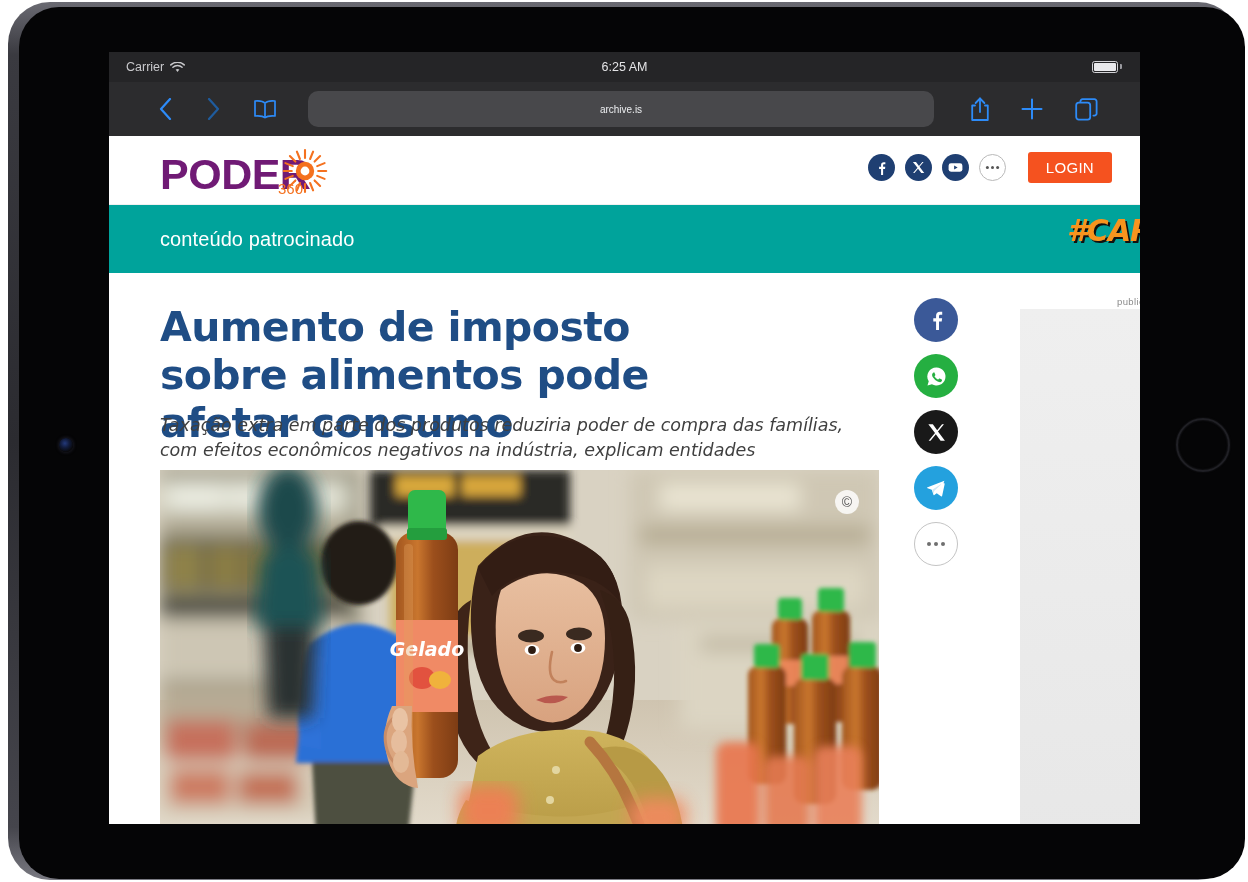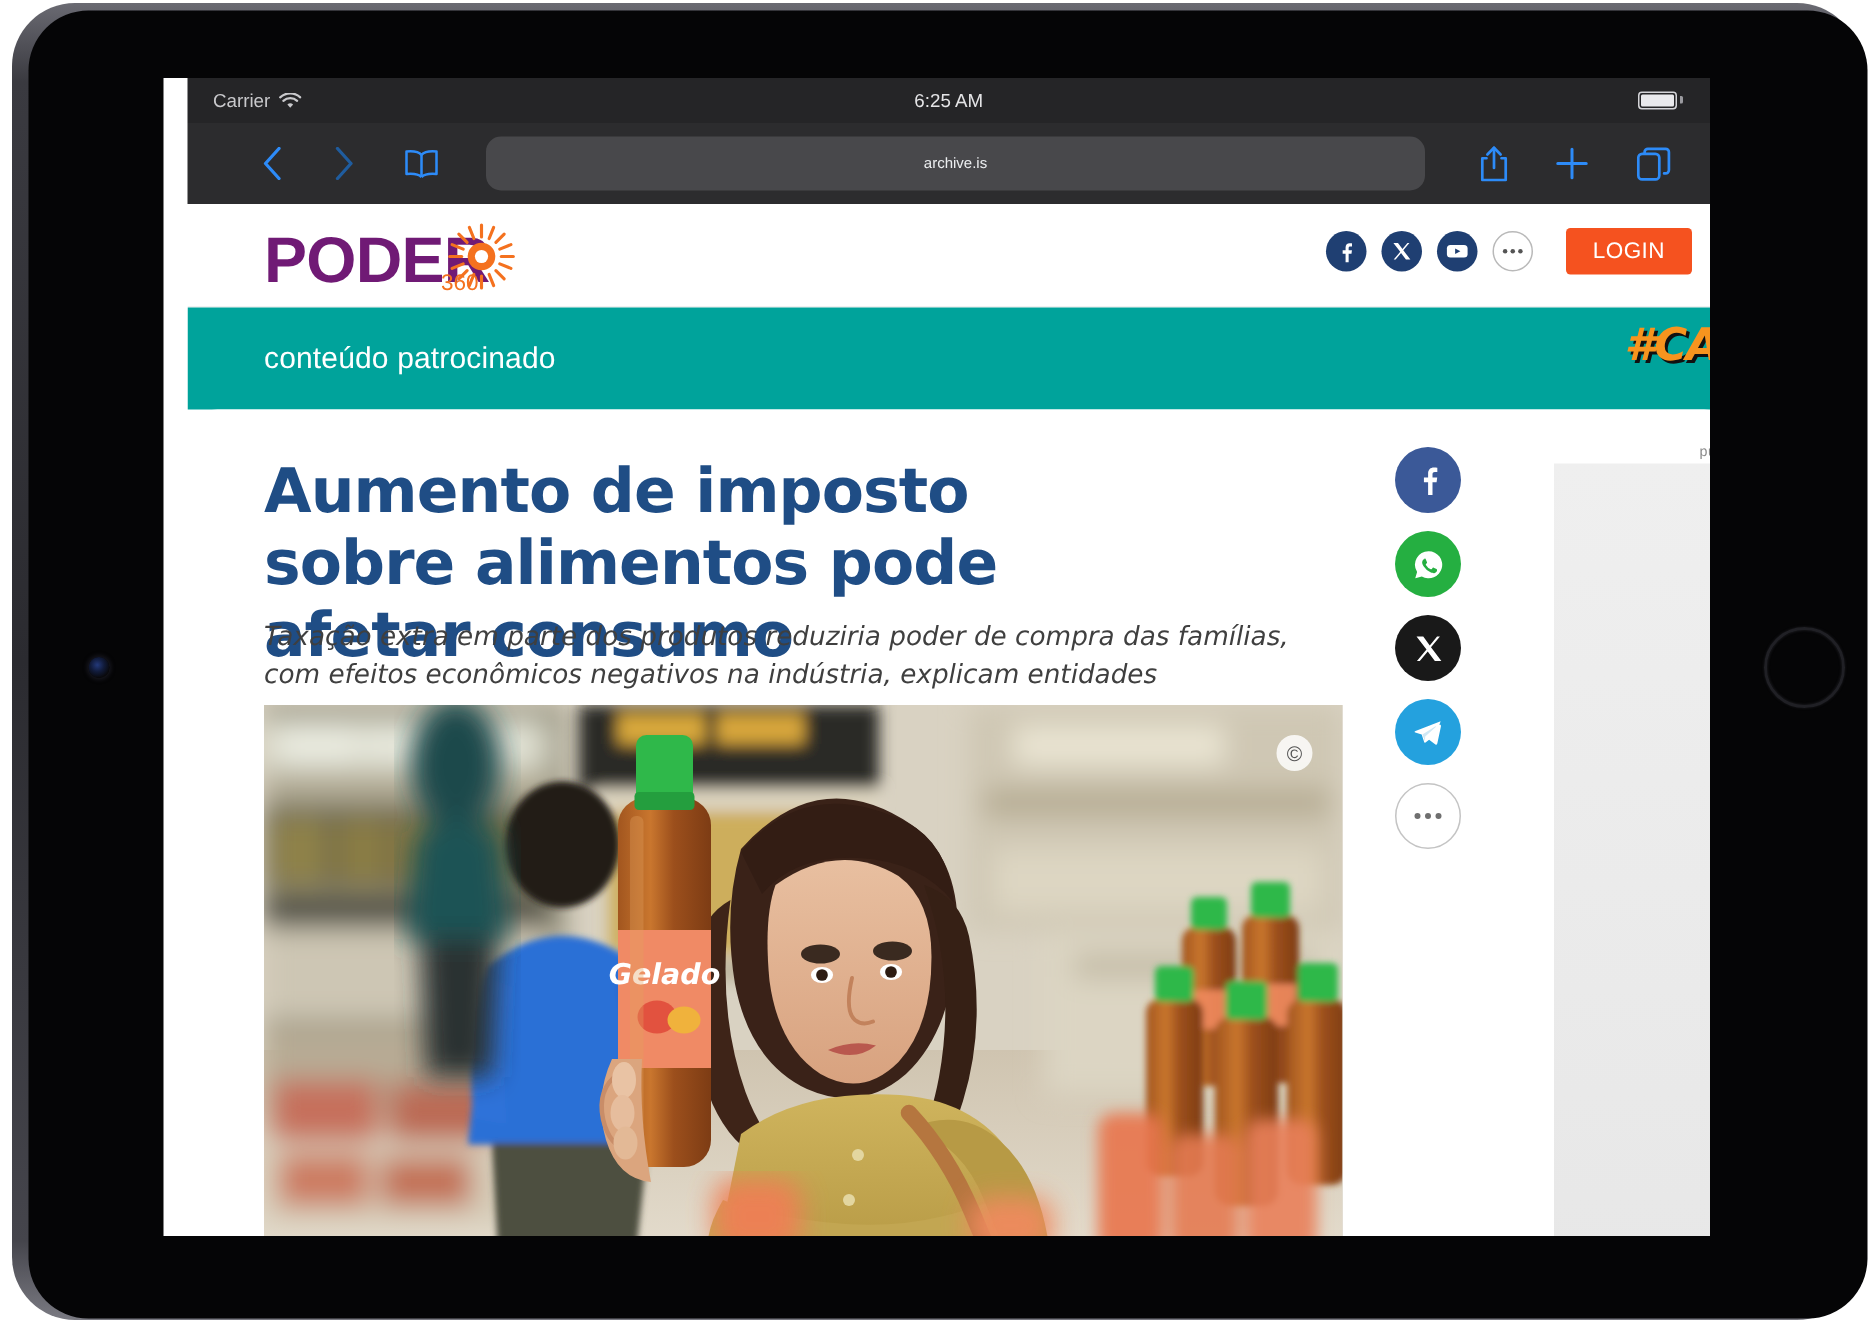--- a/index.html
+++ b/index.html
@@ -39,21 +39,20 @@
     box-shadow: inset 0 0 2px rgba(90,90,100,.35), 0 0 2px rgba(80,80,90,.3);
   }
 
   
   #safari-viewport {
     position: absolute;
     left: 109px; top: 52px;
     width: 1031px; height: 772px;
     background: #ffffff;
     overflow: hidden;
-    padding-left: 16px;
   }
 
   
   #status-bar {
     height: 30px; background: #252527; position: relative;
     color: #c9c9cc; font-size: 12.5px;
   }
   #status-carrier { position: absolute; left: 17px; top: 8px; display: flex; align-items: center; gap: 6px; }
   #status-time { position: absolute; left: 0; right: 0; top: 8px; text-align: center; color: #e4e4e6; }
   #battery-icon { position: absolute; right: 22px; top: 9px; width: 26px; height: 12px;

